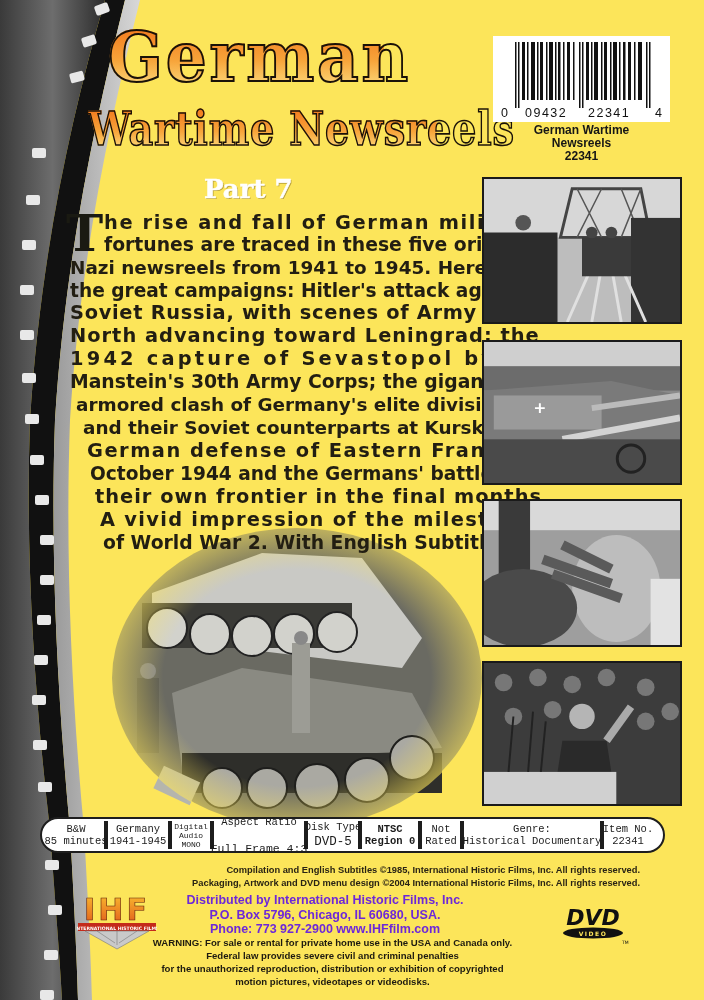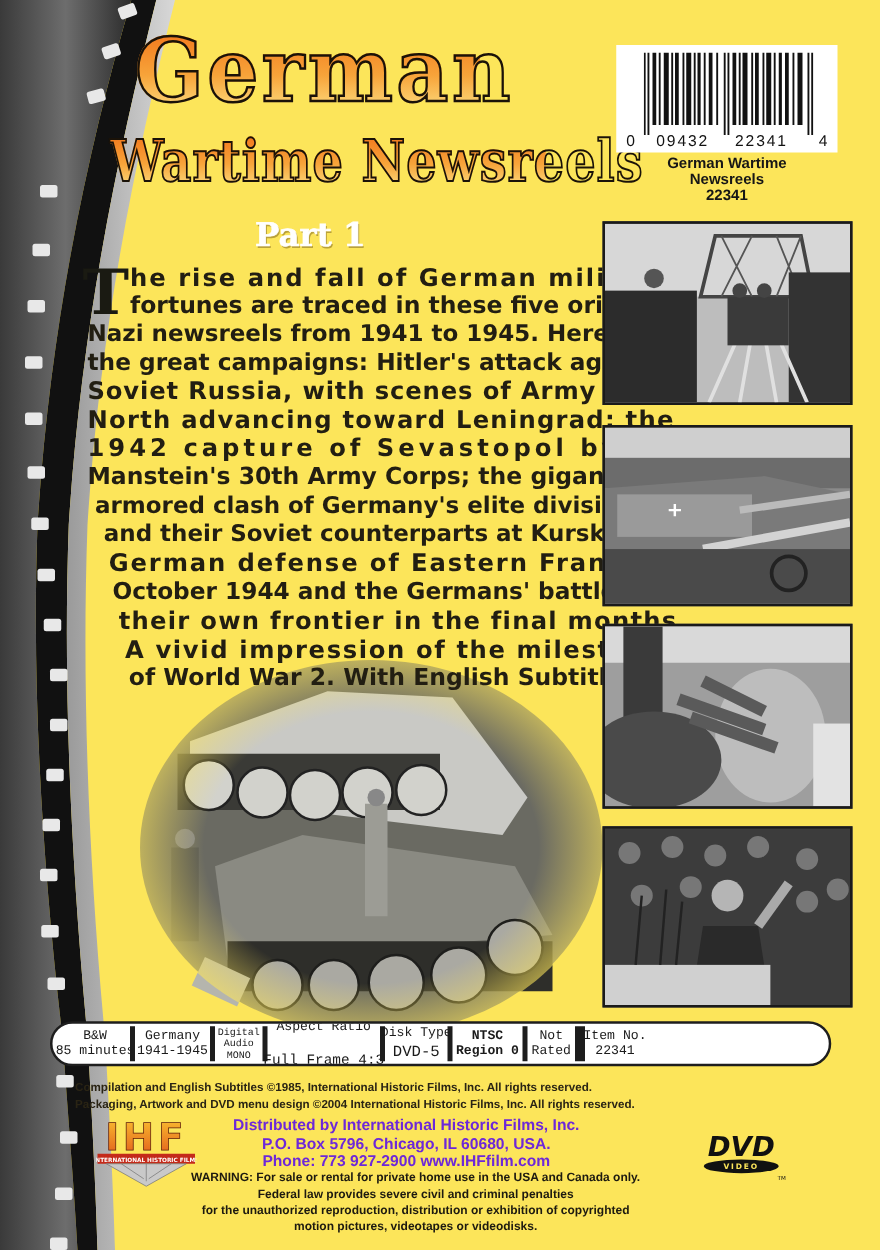--- a/index.html
+++ b/index.html
@@ -68,21 +68,21 @@
   .infobar {
     position: absolute; left: 40px; top: 817px; width: 625px; height: 36px;
     background: #fff; border: 2px solid #1e1e1e; border-radius: 18px;
     display: flex; align-items: center; z-index: 4; overflow: hidden;
   }
   .cell { height: 100%; display: flex; flex-direction: column; justify-content: center; align-items: center; text-align: center; font-family: Liberation Mono, monospace; color: #1b1b1b; }
   .cell .a, .cell .b { white-space: nowrap; }
   .sep { width: 4px; height: 28px; background: #1d1d1d; flex: none; }
 
   
-  .copy { position: absolute; left: 60px; top: 864px; width: 580px; text-align: left; font-family: "Liberation Sans", sans-serif; font-weight: bold; font-size: 9.3px; line-height: 13px; color: #2a2414; z-index: 3; }
+  .copy { position: absolute; left: 60px; top: 864px; width: 580px; text-align: right; font-family: "Liberation Sans", sans-serif; font-weight: bold; font-size: 9.3px; line-height: 13px; color: #2a2414; z-index: 3; }
   .distrib { position: absolute; left: 165px; top: 893px; width: 320px; text-align: center; font-family: "Liberation Sans", sans-serif; font-weight: bold; font-size: 12.5px; line-height: 14.5px; color: #6d28d9; z-index: 3; }
   .warning { position: absolute; left: 145px; top: 936px; width: 375px; text-align: center; font-family: "Liberation Sans", sans-serif; font-weight: bold; font-size: 9.6px; line-height: 13px; color: #1d1a10; z-index: 3; }
 
   .ihf { position: absolute; left: 77px; top: 893px; width: 80px; height: 58px; z-index: 3; }
   .dvd { position: absolute; left: 560px; top: 903px; width: 70px; height: 42px; z-index: 3; }
 </style>
 </head>
 <body>
 
 <div class="film">
@@ -128,21 +128,21 @@
       <rect x="45" y="860" width="14" height="10" rx="2"></rect>
       <rect x="48" y="905" width="14" height="10" rx="2"></rect>
       <rect x="44" y="950" width="14" height="10" rx="2"></rect>
       <rect x="40" y="990" width="14" height="10" rx="2"></rect>
     </g>
   </svg>
 </div>
 
 <div class="title-main">German</div>
 <div class="title-sub">Wartime Newsreels</div>
-<div class="title-part">Part 1</div>
+<div class="title-part">Part 7</div>
 
 <div class="barcode">
   <svg class="bars" viewBox="0 0 136 66" preserveAspectRatio="none">
     <g fill="#111">
       <rect x="0" y="0" width="1.5" height="66"></rect>
         <rect x="3" y="0" width="1.5" height="66"></rect>
       <rect x="7" y="0" width="3" height="58"></rect>
         <rect x="12" y="0" width="1.5" height="58"></rect>
       <rect x="16" y="0" width="4" height="58"></rect>
         <rect x="22" y="0" width="1.5" height="58"></rect>
@@ -335,20 +335,24 @@
   <div class="cell" style="width:56px; font-weight:bold;">
     <div class="a" style="font-size:10.5px">NTSC</div>
     <div class="b" style="font-size:10.5px">Region 0</div>
   </div>
   <div class="sep"></div>
   <div class="cell" style="width:38px;">
     <div class="a" style="font-size:10.5px">Not</div>
     <div class="b" style="font-size:10.5px">Rated</div>
   </div>
   <div class="sep"></div>
+  <div class="cell" style="width:136px;">
+    <div class="a" style="font-size:10.5px">Genre:</div>
+    <div class="b" style="font-size:10.5px">Historical Documentary</div>
+  </div>
   <div class="sep"></div>
   <div class="cell" style="width:48px;justify-content:center;">
     <div class="a" style="font-size:10.5px">Item No.</div>
     <div class="b" style="font-size:10.5px">22341</div>
   </div>
 </div>
 
 <div class="copy">
   <div>Compilation and English Subtitles ©1985, International Historic Films, Inc. All rights reserved.</div>
   <div>Packaging, Artwork and DVD menu design ©2004 International Historic Films, Inc.  All rights reserved.</div>

